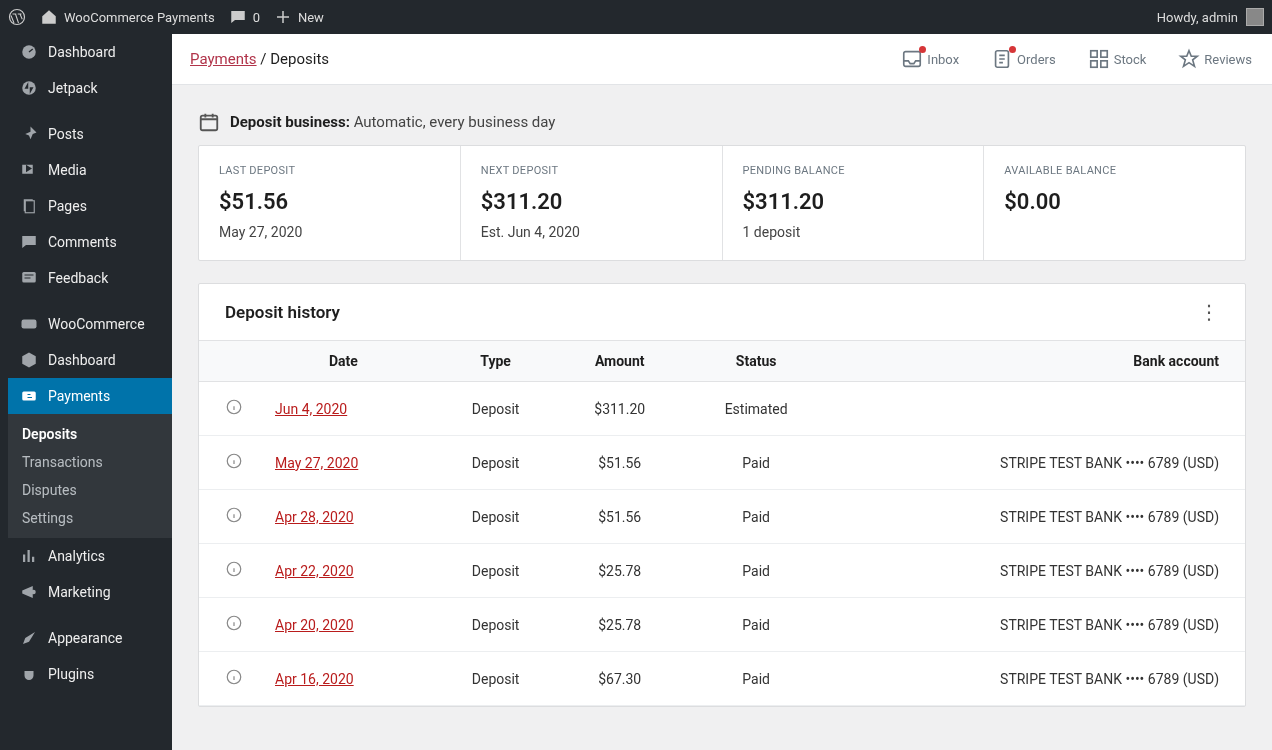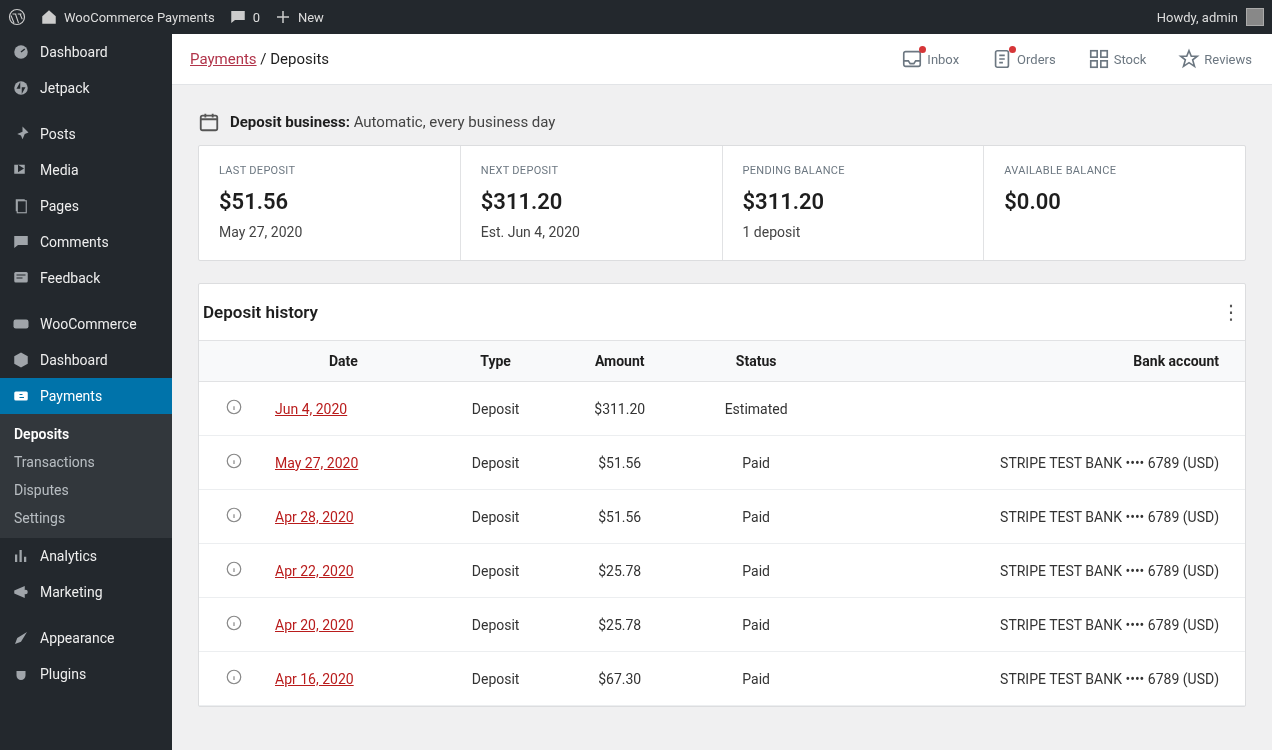--- a/index.html
+++ b/index.html
@@ -6,21 +6,21 @@
   body { font-family: -apple-system, BlinkMacSystemFont, "Segoe UI", Roboto, sans-serif; font-size: 13px; color: #1e1e1e; background: #f0f0f1; width:1272px; height:750px; overflow:hidden; }
   
   .adminbar { background:#23282d; color:#ccc; height:34px; display:flex; align-items:center; padding:0 8px; justify-content:space-between;}
   .adminbar-left { display:flex; align-items:center; gap:14px; }
   .adminbar-item { display:flex; align-items:center; gap:6px; cursor:pointer; color:#ddd; font-size:13px; }
   .adminbar-item svg { width:18px; height:18px; fill:#ccc; }
   .adminbar-right { display:flex; align-items:center; gap:8px; }
   .avatar-box { width:18px; height:18px; background:#888; border:1px solid #aaa; }
   
   .wrap { display:flex; height:calc(750px - 34px); }
-  .sidebar { width:172px; background:#23282d; color:#eee; display:flex; flex-direction:column; }
+  .sidebar { width:172px; background:#23282d; color:#eee; display:flex; flex-direction:column;padding-left:8px; }
   .menu-item { display:flex; align-items:center; gap:10px; padding:9px 12px; cursor:pointer; color:#eee; font-size:14px; }
   .menu-item svg { width:18px; height:18px; fill:#a0a5aa; }
   .menu-item.active { background:#0073aa; color:#fff; position:relative; }
   .menu-item.active svg { fill:#fff; }
   .menu-item.active::after { content:""; position:absolute; right:-8px; top:50%; transform:translateY(-50%); border:8px solid transparent; border-right-color:#f0f0f1; }
   .menu-sep { height:10px; }
   .submenu { background:#32373c; padding:6px 0; }
   .submenu-item { padding:6px 12px 6px 14px; color:rgba(240,245,250,.7); cursor:pointer; font-size:14px; }
   .submenu-item.sel { color:#fff; font-weight:600; }
   .main { flex:1; overflow:hidden; display:flex; flex-direction:column; background:#f0f0f1;}
@@ -36,21 +36,21 @@
   .sched{ display:flex; align-items:center; gap:10px; font-size:15px; color:#444; margin-bottom:12px;}
   .sched svg{ width:22px; height:22px; stroke:#555; fill:none; stroke-width:2;}
   .sched b{ color:#1e1e1e;}
   .cards{ display:flex; background:#fff; border:1px solid #dcdddf; border-radius:2px; margin-bottom:22px;}
   .card{ flex:1; padding:18px 20px 20px; border-right:1px solid #e1e2e4; }
   .card:last-child{border-right:none;}
   .card-label{ text-transform:uppercase; font-size:11px; color:#6c7781; letter-spacing:.3px; margin-bottom:12px;}
   .card-value{ font-size:22px; font-weight:600; color:#1e1e1e; margin-bottom:10px;}
   .card-sub{ font-size:14px; color:#444;}
   .panel{ background:#fff; border:1px solid #dcdddf; border-radius:2px;}
-  .panel-head{ display:flex; justify-content:space-between; align-items:center; padding:18px 4px;}
+  .panel-head{ display:flex; justify-content:space-between; align-items:center; padding:18px 26px;}
   .panel-title{ font-size:17px; font-weight:600;}
   .kebab{ cursor:pointer; color:#555; font-size:20px; line-height:1;}
   table{ width:100%; border-collapse:collapse; }
   thead th{ background:#f8f9fa; border-top:1px solid #e1e2e4; border-bottom:1px solid #e1e2e4; font-weight:700; font-size:14px; color:#1e1e1e; padding:12px 14px; text-align:center;}
   thead th:first-child{ width:70px;}
   tbody td{ border-bottom:1px solid #eceef0; padding:16px 14px; font-size:14px; text-align:center; color:#333; }
   tbody td.info{ width:46px; }
   tbody td.bank{ text-align:right; padding-right:26px;}
   thead th.bank-h{ text-align:right; padding-right:26px; }
   tbody td a{ color:#b91c1c; text-decoration:underline; }

